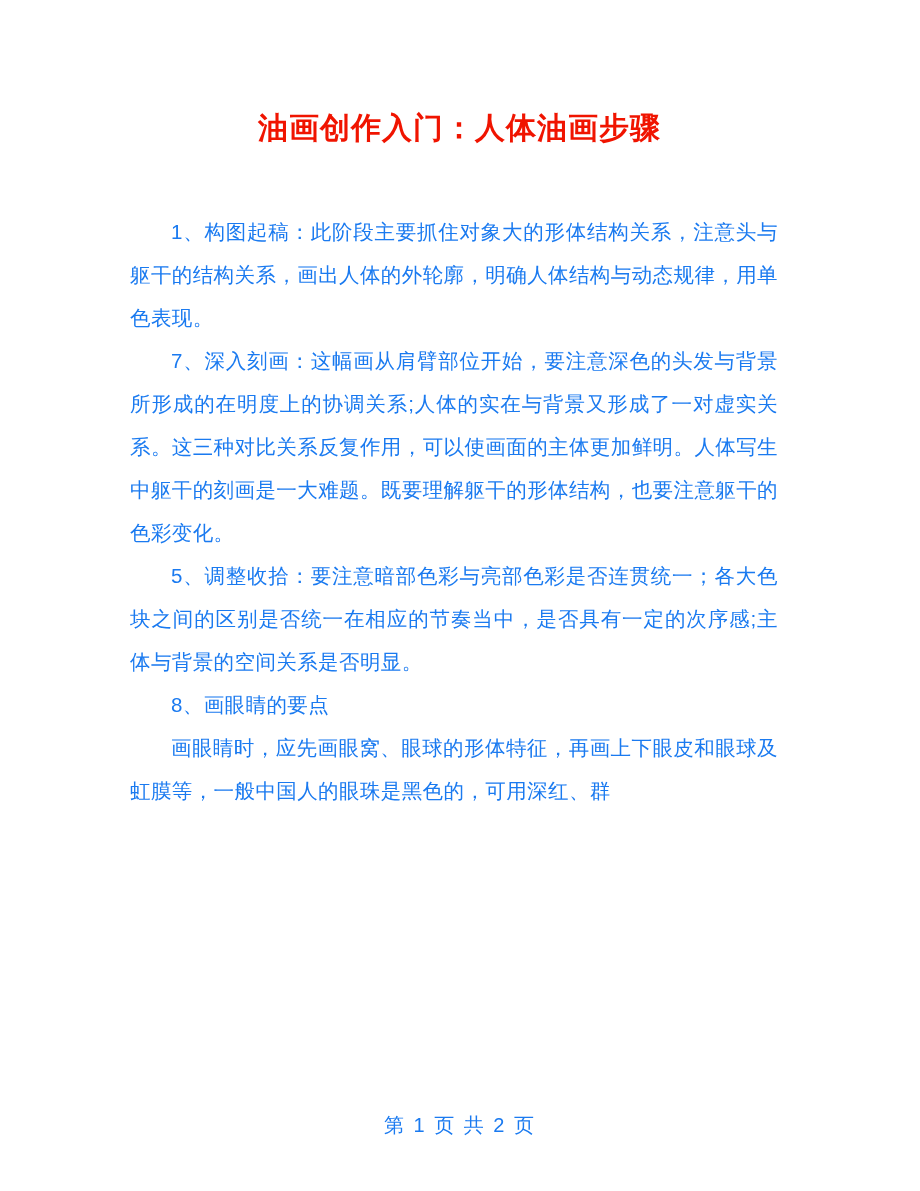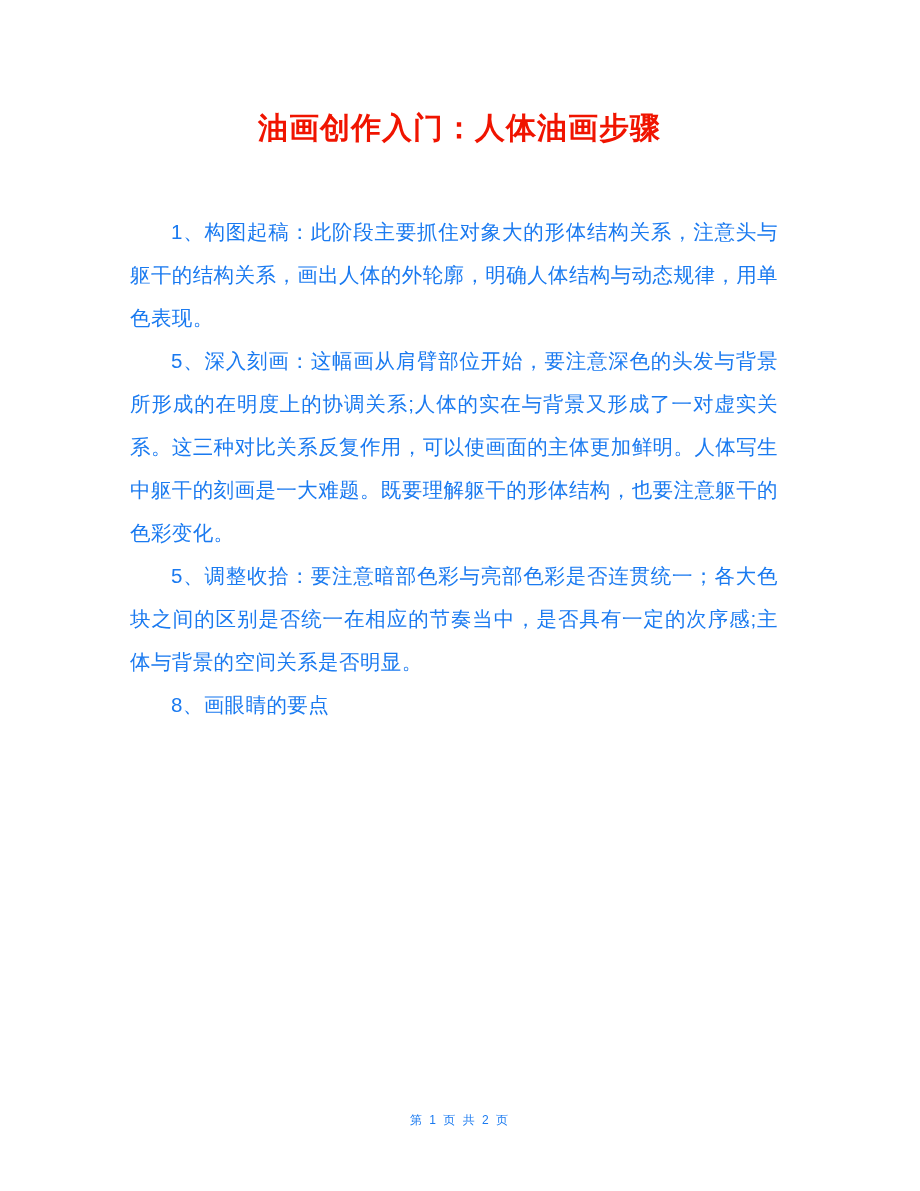--- a/index.html
+++ b/index.html
@@ -53,33 +53,34 @@
   .para.indent {
     text-indent: 2em;
   }
   .footer {
     position: absolute;
     left: 0;
     top: 1112px;
     width: 920px;
     text-align: center;
     color: #1a7af0;
-    font-size: 12px;
+    font-size: 20px;
     letter-spacing: 2px;
   }
 </style>
 </head>
 <body>
 
 <div class="page">
 
   <div class="doc-title">油画创作入门：人体油画步骤</div>
 
   <div class="body-block">
     <p class="para indent">1、构图起稿：此阶段主要抓住对象大的形体结构关系，注意头与躯干的结构关系，画出人体的外轮廓，明确人体结构与动态规律，用单色表现。</p>
-    <p class="para indent">5、深入刻画：这幅画从肩臂部位开始，要注意深色的头发与背景所形成的在明度上的协调关系;人体的实在与背景又形成了一对虚实关系。这三种对比关系反复作用，可以使画面的主体更加鲜明。人体写生中躯干的刻画是一大难题。既要理解躯干的形体结构，也要注意躯干的色彩变化。</p>
+    <p class="para indent">7、深入刻画：这幅画从肩臂部位开始，要注意深色的头发与背景所形成的在明度上的协调关系;人体的实在与背景又形成了一对虚实关系。这三种对比关系反复作用，可以使画面的主体更加鲜明。人体写生中躯干的刻画是一大难题。既要理解躯干的形体结构，也要注意躯干的色彩变化。</p>
     <p class="para indent">5、调整收拾：要注意暗部色彩与亮部色彩是否连贯统一；各大色块之间的区别是否统一在相应的节奏当中，是否具有一定的次序感;主体与背景的空间关系是否明显。</p>
     <p class="para indent">8、画眼睛的要点</p>
+    <p class="para indent">画眼睛时，应先画眼窝、眼球的形体特征，再画上下眼皮和眼球及虹膜等，一般中国人的眼珠是黑色的，可用深红、群</p>
   </div>
 
   <div class="footer">第 1 页 共 2 页</div>
 
 </div>
 
 </body></html>

